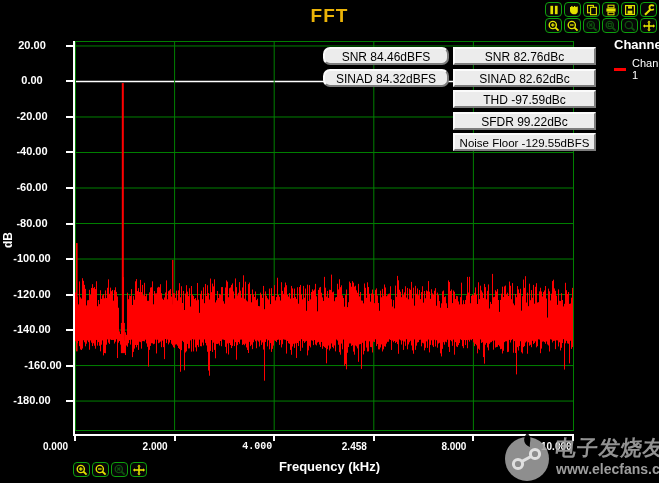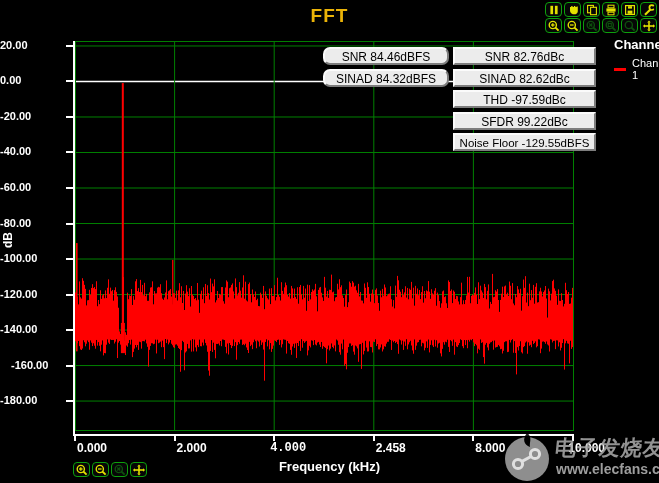--- a/index.html
+++ b/index.html
@@ -14,22 +14,22 @@
   .toolbar.bottom{top:462px;left:73px;grid-template-columns:repeat(4,18px);grid-auto-rows:16px;}
   .tbtn{box-sizing:border-box;width:17px;height:15px;background:#060606;border:1px solid #0da00d;
         border-radius:4px;display:flex;align-items:center;justify-content:center;padding:0;cursor:pointer;}
   .tbtn svg{display:block;}
   
   .plot{position:absolute;left:75px;top:41px;width:499px;height:390px;background:#000;}
   .axis-y{position:absolute;left:73px;top:41px;width:2px;height:394px;background:#fff;}
   .axis-x{position:absolute;left:73px;top:434px;width:501px;height:2px;background:#fff;}
   .ytick{position:absolute;left:66px;width:8px;height:2px;background:#fff;}
   .xtick{position:absolute;top:436px;width:2px;height:5px;background:#fff;}
-  .ylab{position:absolute;left:0;width:64px;text-align:left;color:#fff;font-size:11px;font-weight:bold;}
-  .xlab{position:absolute;width:64px;text-align:right;color:#fff;font-size:12px;font-weight:bold;top:441px;}
+  .ylab{position:absolute;left:0;width:64px;text-align:center;color:#fff;font-size:11px;font-weight:bold;}
+  .xlab{position:absolute;width:64px;text-align:left;color:#fff;font-size:10px;font-weight:bold;top:441px;}
   .ylabel{position:absolute;left:-7px;top:233px;color:#fff;font-size:12px;font-weight:bold;
           transform:rotate(-90deg);width:30px;text-align:center;}
   .xlabel{position:absolute;left:0;width:659px;top:459px;text-align:center;color:#fff;
           font-size:13px;font-weight:bold;}
   
   .stat{position:absolute;height:18px;line-height:17px;background:#ececec;color:#000;
         font-size:12px;text-align:center;border-top:2px solid #fbfbfb;border-left:2px solid #fbfbfb;
         border-right:2px solid #7d7d7d;border-bottom:2px solid #7d7d7d;box-sizing:border-box;z-index:5;}
   .scol-l{left:323px;width:126px;border-radius:7px;}
   .scol-r{left:453px;width:143px;}

